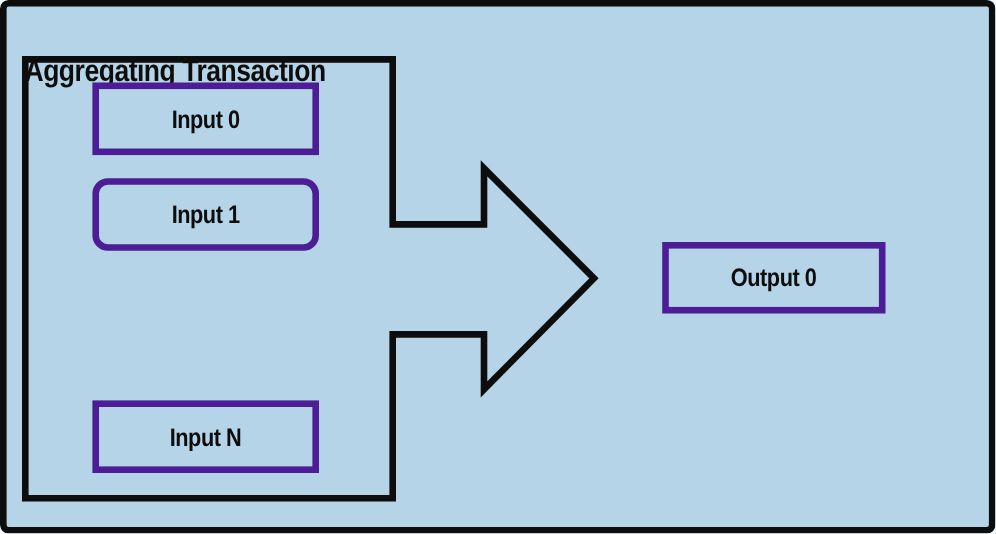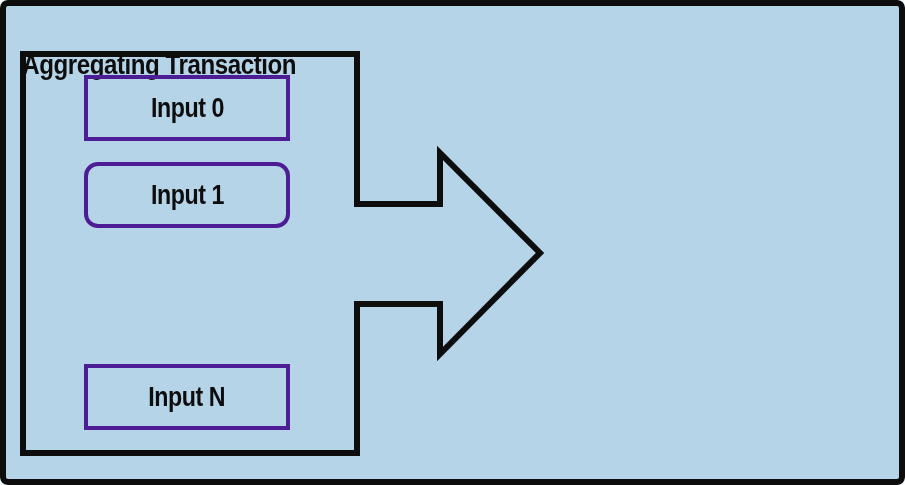--- a/index.html
+++ b/index.html
@@ -39,26 +39,26 @@
   }
   .title .condensed,
   .box .condensed {
     display: inline-block;
     transform: scaleX(0.86);
     transform-origin: center center;
   }
   .box {
     position: absolute;
     box-sizing: border-box;
-    border: 4px solid #4c1d95;
+    border: 6px solid #4c1d95;
     background: transparent;
     display: flex;
     align-items: center;
     justify-content: center;
-    font-size: 27px;
+    font-size: 23px;
     font-weight: 700;
     letter-spacing: -0.5px;
     white-space: nowrap;
   }
   .input-box { left: 84px; width: 206px; height: 66px; }
   .input-0 { top: 75px; }
   .input-1 { top: 162px; border-radius: 14px; }
   .input-2 { top: 249px; }
   .input-n { top: 364px; text-align: center; }
   .output-box { left: 602px; top: 220px; width: 203px; height: 65px; }
@@ -85,14 +85,17 @@
 
   <div class="box input-box input-1">
     <span class="condensed">Input 1</span>
   </div>
 
 
   <div class="box input-box input-n">
     <span class="condensed">Input N</span>
   </div>
 
+  <div class="box output-box">
+    <span class="condensed">Output 0</span>
+  </div>
 
 </div>
 
 </body></html>

